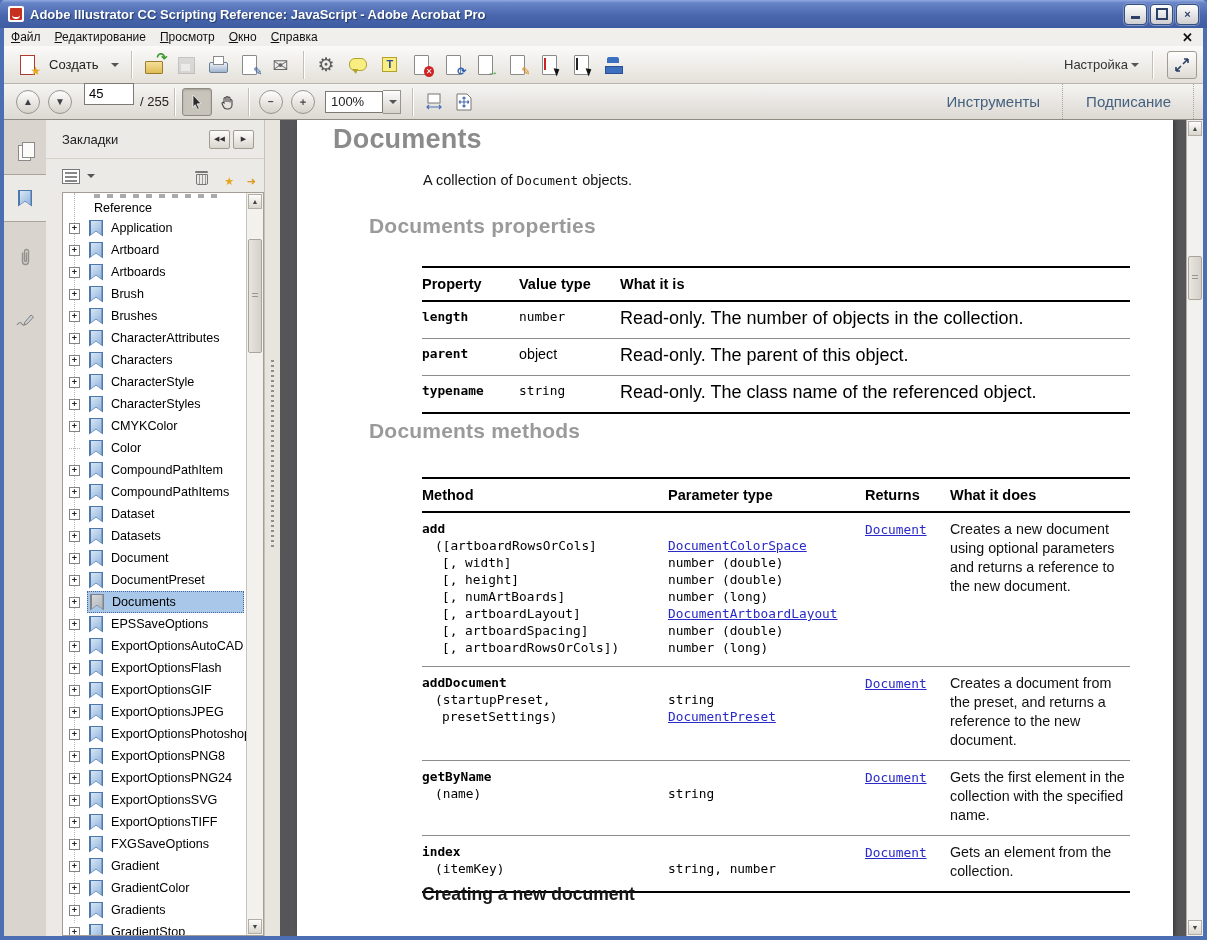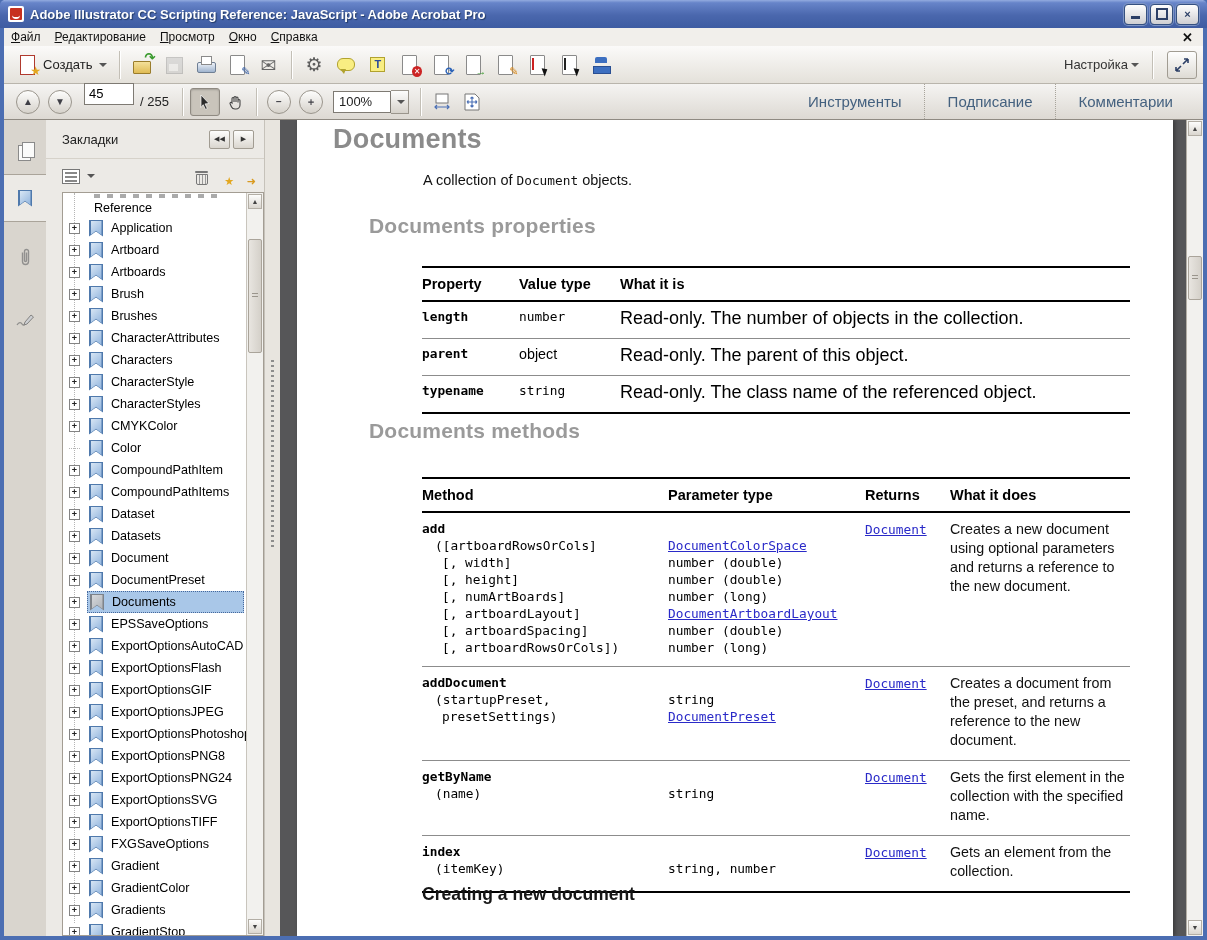--- a/index.html
+++ b/index.html
@@ -26,21 +26,21 @@
     display:flex;align-items:center;font-size:12px;color:#111;border-bottom:1px solid #dcd8d1;}
   .menu-item{padding:1px 7px;cursor:default;}
   .menu-item::first-letter{text-decoration:underline;}
   .menu-close{margin-left:auto;margin-right:10px;font-weight:bold;font-size:13px;color:#111;}
   
   .toolbar1{position:absolute;left:0;right:0;top:46px;height:38px;
     background:linear-gradient(180deg,#fbfaf9,#e4e1da);border-bottom:1px solid #b9b5ac;
     display:flex;align-items:center;padding:0 6px;box-sizing:border-box;}
   .tb-sep{width:1px;height:28px;background:#c3bfb6;border-right:1px solid #fff;margin:0 5px;}
   .tb-btn{height:30px;min-width:30px;border-radius:3px;display:flex;align-items:center;justify-content:center;margin:0 1px;}
-  .createbtn{padding:0 6px;gap:4px;font-size:13px;color:#222;}
+  .createbtn{padding:0 6px;gap:10px;font-size:13px;color:#222;}
   .caret{width:0;height:0;border-left:4px solid transparent;border-right:4px solid transparent;border-top:4px solid #555;margin-left:3px;}
   .ic{width:22px;height:22px;position:relative;flex:none;}
   .pg::before{content:"";position:absolute;left:3px;top:1px;width:13px;height:18px;background:#fff;border:1px solid #8a8a8a;border-radius:1px;}
   .badge{position:absolute;right:-1px;bottom:-1px;font-size:11px;line-height:11px;}
   .ic-create::before{content:"";position:absolute;left:3px;top:1px;width:13px;height:18px;background:#fff;border:1px solid #b03a2e;}
   .ic-create::after{content:"★";position:absolute;right:-2px;bottom:-2px;color:#e3a71f;font-size:12px;}
   .ic-open{background:none;}
   .ic-open::before{content:"";position:absolute;left:2px;top:7px;width:16px;height:11px;background:linear-gradient(#f4e09a,#e0bc55);border:1px solid #9a7d2c;border-radius:1px;}
   .ic-open::after{content:"↷";position:absolute;right:-2px;top:-4px;color:#3a9a2e;font-weight:bold;font-size:13px;}
   .ic-save::before{content:"";position:absolute;left:3px;top:3px;width:15px;height:15px;background:#b9bec7;border:1px solid #8b8f96;}
@@ -68,21 +68,21 @@
   .expandbtn{width:28px;height:26px;border:1px solid #a19c92;border-radius:3px;background:linear-gradient(#fefefe,#dedbd4);display:flex;align-items:center;justify-content:center;}
   
   .toolbar2{position:absolute;left:0;right:0;top:84px;height:36px;
     background:linear-gradient(180deg,#f5f4f2,#ddd9d3);border-bottom:1px solid #8f8a82;
     display:flex;align-items:center;padding:0 8px;box-sizing:border-box;font-size:13px;color:#222;}
   .circlebtn{width:22px;height:22px;border-radius:50%;border:1px solid #9a958c;
     background:linear-gradient(180deg,#fdfdfc,#d6d2cb);display:flex;align-items:center;justify-content:center;
     color:#3f3f46;font-size:10px;margin:0 4px;font-weight:bold;}
   .pageinput{width:40px;height:20px;border:1px solid #7e7a73;background:#fff;font-size:13px;
     font-family:"Liberation Sans",sans-serif;padding:0 4px;margin:0 6px 16px 8px;}
-  .pagetotal{margin-right:8px;}
+  .pagetotal{}
   .toolbtn{width:28px;height:26px;border-radius:3px;display:flex;align-items:center;justify-content:center;margin:0 1px;}
   .toolbtn.active{background:#c9c4bb;border:1px solid #8f8a82;box-shadow:inset 0 1px 2px #00000033;}
   .zoombox{display:flex;align-items:center;margin:0 6px;}
   .zoomval{width:46px;height:20px;border:1px solid #7e7a73;background:#fff;display:flex;align-items:center;padding:0 5px;}
   .zoomdrop{width:17px;height:22px;border:1px solid #9a958c;border-left:none;background:linear-gradient(#fdfdfc,#d6d2cb);display:flex;align-items:center;justify-content:center;}
   .panelbtns{margin-left:auto;display:flex;align-items:center;height:100%;}
   .panelbtn{font-size:15px;color:#44617f;padding:0 22px;height:100%;display:flex;align-items:center;}
   .panelsep{width:1px;height:100%;border-left:1px dotted #a8a49b;}
   
   .main{position:absolute;left:0;right:0;top:120px;bottom:0;}
@@ -324,21 +324,20 @@
       <svg width="18" height="18" viewBox="0 0 18 18">
         <path d="M2 1h10l4 4v12H2z" fill="#fff" stroke="#777"></path>
         <path d="M9 4v10M9 4l-1.5 1.5M9 4l1.5 1.5M9 14l-1.5-1.5M9 14l1.5-1.5M4 9h10M4 9l1.5-1.5M4 9l1.5 1.5M14 9l-1.5-1.5M14 9l-1.5 1.5" stroke="#4a6fb5" fill="none" stroke-width="1.1"></path>
       </svg>
     </span>
     <span class="panelbtns">
         <span class="panelbtn">Инструменты</span>
         <span class="panelsep"></span>
         <span class="panelbtn">Подписание</span>
         <span class="panelsep"></span>
-        <span class="panelbtn">Комментарии</span>
       </span>
   </div>
 
   <div class="main">
 
     <div class="navstrip">
       <div class="navtab" style="margin-top:8px;">
           <span class="pagesicon"></span>
         </div>
       <div class="navtab sel">

